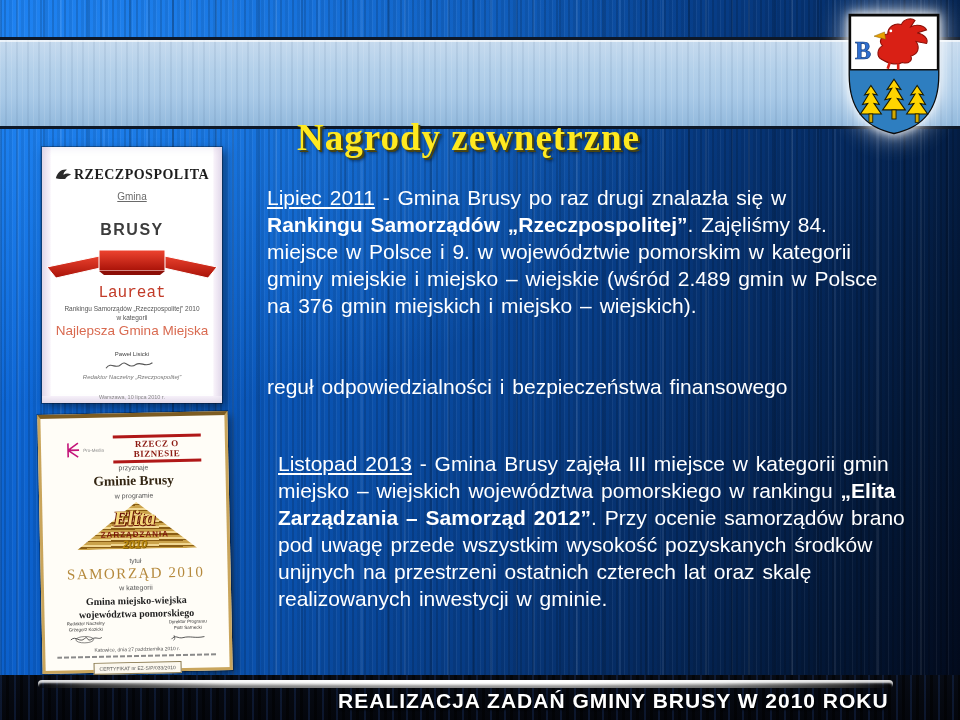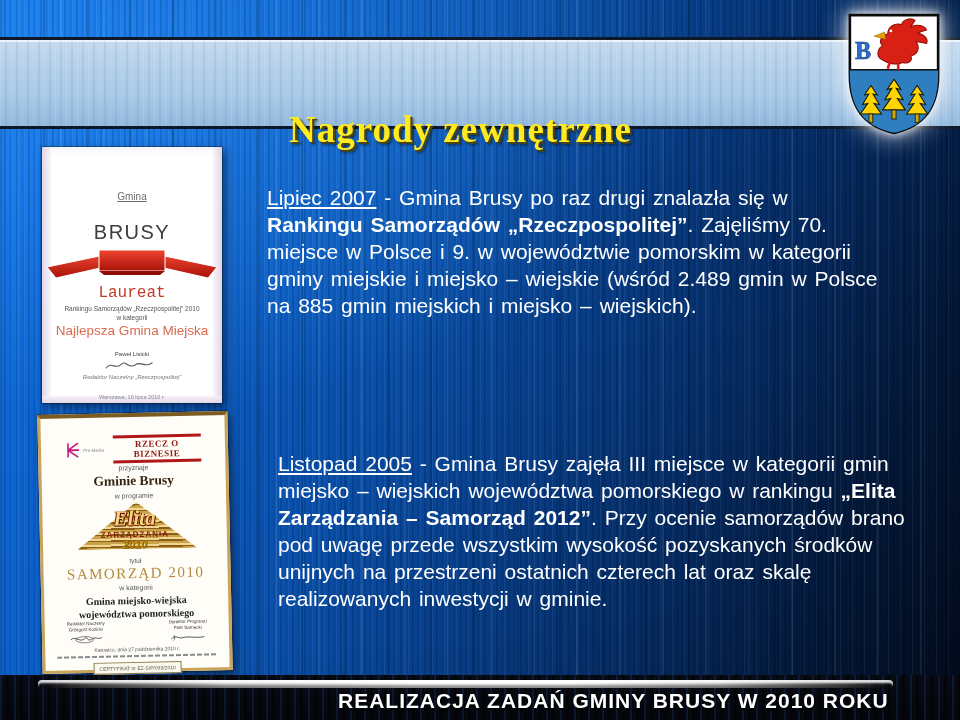--- a/index.html
+++ b/index.html
@@ -12,21 +12,21 @@
       linear-gradient(112deg,#1273e8 0%,#0b5ec8 24%,#0a50ab 42%,#073c85 58%,#052a60 72%,#031838 86%,#02091a 100%);}
   .abs{position:absolute;}
 
   
   .band{position:absolute;left:0;top:37px;width:960px;height:92px;box-sizing:border-box;
     border-top:3px solid #0d1828;border-bottom:3px solid #0d1828;
     background:
       repeating-linear-gradient(90deg, rgba(255,255,255,.10) 0 1px, rgba(0,0,0,0) 1px 5px, rgba(40,70,110,.08) 5px 7px, rgba(0,0,0,0) 7px 11px),
       linear-gradient(180deg,#c6daee 0%,#b3d0ea 35%,#a8c9e7 65%,#93badd 100%);
     box-shadow:inset 0 2px 0 rgba(255,255,255,.65);}
-  .page-title{position:absolute;left:281px;top:60px;margin:8px;
+  .page-title{position:absolute;left:281px;top:60px;margin:16px;
     font-family:"Liberation Serif","DejaVu Serif",serif;font-weight:bold;
     font-size:37px;line-height:44px;color:#ffe920;letter-spacing:1px;
     text-shadow:2px 2px 0 #4a4410,3px 3px 3px rgba(0,0,0,.55);}
 
   
   .herb{position:absolute;left:841px;top:12px;
     filter:drop-shadow(0 0 5px rgba(255,255,255,.95)) drop-shadow(0 0 13px rgba(255,255,255,.75));}
 
   
   .para{position:absolute;color:#fff;font-size:21px;line-height:27px;word-spacing:2px;width:685px;}
@@ -45,21 +45,21 @@
     box-shadow:0 0 0 1px rgba(0,0,0,.3),3px 4px 9px rgba(0,0,0,.5),inset 0 0 10px rgba(130,110,170,.18);}
   .cert2{left:40px;top:413px;width:190px;height:259px;background:#fffdf7;
     border:3px solid #c9a55c;border-top:4px solid #7d5c22;box-sizing:border-box;
     transform:rotate(-1.2deg);}
   .cline{position:absolute;left:0;right:0;text-align:center;}
 
   
   .c1-logo{top:20px;font-family:"Liberation Serif",serif;font-weight:600;font-size:14px;letter-spacing:.5px;color:#1d1d1d;}
   .c1-logo svg{vertical-align:-1px;margin-right:2px;}
   .c1-gmina{top:44px;font-size:10px;color:#6a6a6a;text-decoration:underline;}
-  .c1-brusy{top:74px;font-size:20px;font-weight:normal;letter-spacing:1.5px;color:#3c3c3c;}
+  .c1-brusy{top:74px;font-size:16px;font-weight:bold;letter-spacing:1.5px;color:#3c3c3c;}
   .c1-ribbon{top:101px;left:5px;width:170px;height:34px;}
   .c1-laureat{top:137px;font-family:Liberation Mono, monospace;font-size:16px;color:#c23b28;}
   .c1-sub1{top:158px;font-size:6.5px;color:#555;}
   .c1-sub2{top:167px;font-size:6.5px;color:#555;}
   .c1-cat{top:176px;font-size:13.5px;color:#d96a50;text-align:center;}
   .c1-signer{top:204px;font-size:6px;color:#444;}
   .c1-sig{top:211px;}
   .c1-stitle{top:227px;font-size:6px;font-style:italic;color:#777;}
   .c1-date{top:247px;font-size:5.5px;color:#888;}
 
@@ -131,20 +131,23 @@
     </g>
     <text x="13" y="45" font-family="Liberation Serif, serif" font-size="23" font-weight="bold" fill="#2f6fd0" stroke="#123a7a" stroke-width="0.6">B</text>
     <g>
       <use href="#fir" transform="translate(28,70)"></use>
       <use href="#fir" transform="translate(50,64) scale(1.08)"></use>
       <use href="#fir" transform="translate(72,70)"></use>
     </g>
   </svg>
 
   <div class="cert cert1">
+    <div class="cline c1-logo"><svg width="17" height="12" viewBox="0 0 20 14">
+          <path d="M1,12 C3,5 8,1 14,2 C11,4 10,6 10,8 C13,6 16,6 19,8 C15,9 13,11 12,13 C8,13 4,13 1,12 Z" fill="#2a2a2a"></path>
+        </svg><span>RZECZPOSPOLITA</span></div>
     <div class="cline c1-gmina">Gmina</div>
     <div class="cline c1-brusy">BRUSY</div>
     <svg class="abs c1-ribbon" viewBox="0 0 170 34">
       <defs>
         <linearGradient id="rg" x1="0" y1="0" x2="0" y2="1">
           <stop offset="0" stop-color="#ef4530"></stop>
             <stop offset="1" stop-color="#a81208"></stop>
         </linearGradient>
       </defs>
       <polygon points="62,6 0,19 9,30 62,18" fill="url(#rg)" stroke="#fff" stroke-width="1"></polygon>
@@ -202,31 +205,32 @@
             <path d="M8,4 C10,8 9,11 7,12" stroke="#444" fill="none" stroke-width="1.2"></path>
           </svg>
       </div>
     </div>
     <div class="cline c2-date">Katowice, dnia 27 października 2010 r.</div>
     <div class="c2-legal"></div>
     <div class="cline abs c2-certbox">CERTYFIKAT nr EZ-S/P/033/2010</div>
   </div>
 
   <p class="para p1">
-    <span class="u">Lipiec 2007</span><span> - Gmina Brusy po raz drugi znalazła się w</span><br>
-    <span class="b">Rankingu Samorządów „Rzeczpospolitej”</span><span>. Zajęliśmy 70.</span><br>
+    <span class="u">Lipiec 2011</span><span> - Gmina Brusy po raz drugi znalazła się w</span><br>
+    <span class="b">Rankingu Samorządów „Rzeczpospolitej”</span><span>. Zajęliśmy 84.</span><br>
     <span>miejsce w Polsce i 9. w województwie pomorskim w kategorii</span><br>
     <span>gminy miejskie i miejsko – wiejskie (wśród 2.489 gmin w Polsce</span><br>
-    <span>na 885 gmin miejskich i miejsko – wiejskich).</span><br>
+    <span>na 376 gmin miejskich i miejsko – wiejskich).</span><br>
     <br>
     <br>
+    <span>reguł odpowiedzialności i bezpieczeństwa finansowego</span>
   </p>
 
   <p class="para p2">
-    <span class="u">Listopad 2005</span><span> - Gmina Brusy zajęła III miejsce w kategorii gmin</span><br>
+    <span class="u">Listopad 2013</span><span> - Gmina Brusy zajęła III miejsce w kategorii gmin</span><br>
     <span>miejsko – wiejskich województwa pomorskiego w rankingu </span><span class="b">„Elita</span><br>
     <span class="b">Zarządzania – Samorząd 2012”</span><span>. Przy ocenie samorządów brano</span><br>
     <span>pod uwagę przede wszystkim wysokość pozyskanych środków</span><br>
     <span>unijnych na przestrzeni ostatnich czterech lat oraz skalę</span><br>
     <span>realizowanych inwestycji w gminie.</span>
   </p>
 
   <div class="footer">
     <div class="silver"></div>
     <div class="footer-text">REALIZACJA ZADAŃ GMINY BRUSY W 2010 ROKU</div>

